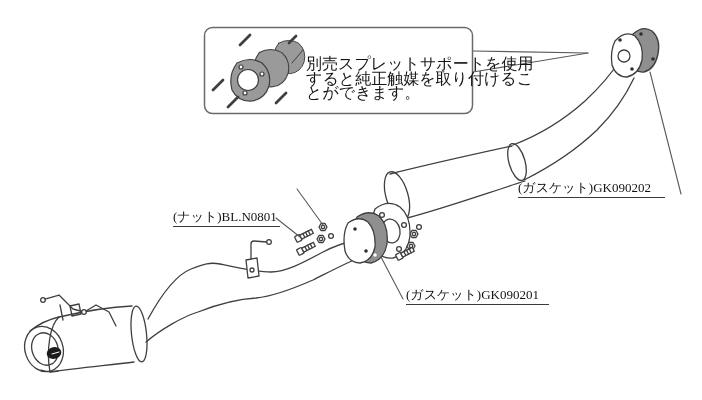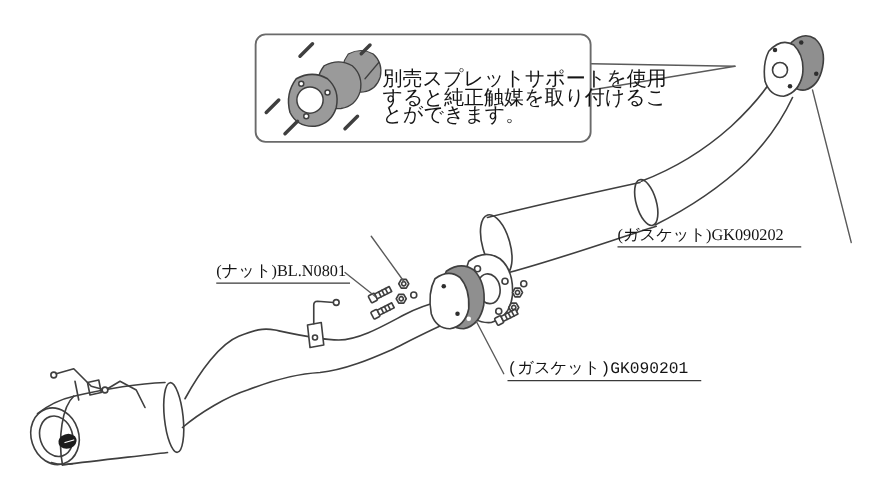--- a/index.html
+++ b/index.html
@@ -163,16 +163,16 @@
       <path d="M 292,63 L 303,50" stroke-width="1"></path>
     </g>
   </g>
 </svg>
 
 <div class="box-line bl1">別売スプレットサポートを使用</div>
 <div class="box-line bl2">すると純正触媒を取り付けるこ</div>
 <div class="box-line bl3">とができます。</div>
 
 <div class="part-label" style="left:173px;top:169px;margin-top:40px;">(ナット)BL.N0801</div>
-<div class="part-label" style="left:494px;top:180px;padding-right:14px;">(ガスケット)GK090202</div>
-<div class="part-label" style="left:406px;top:287px;padding-right:10px;font-family:Liberation Mono, monospace;">(ガスケット)GK090201</div>
+<div class="part-label" style="left:518px;top:180px;padding-right:14px;">(ガスケット)GK090202</div>
+<div class="part-label" style="left:406px;top:287px;padding-right:10px;">(ガスケット)GK090201</div>
 
 </div>
 
 </body></html>

